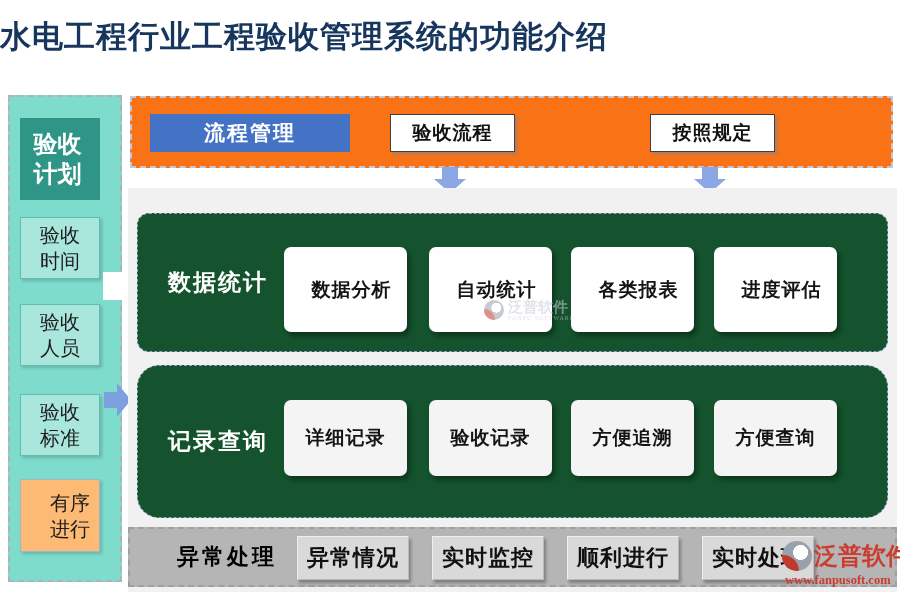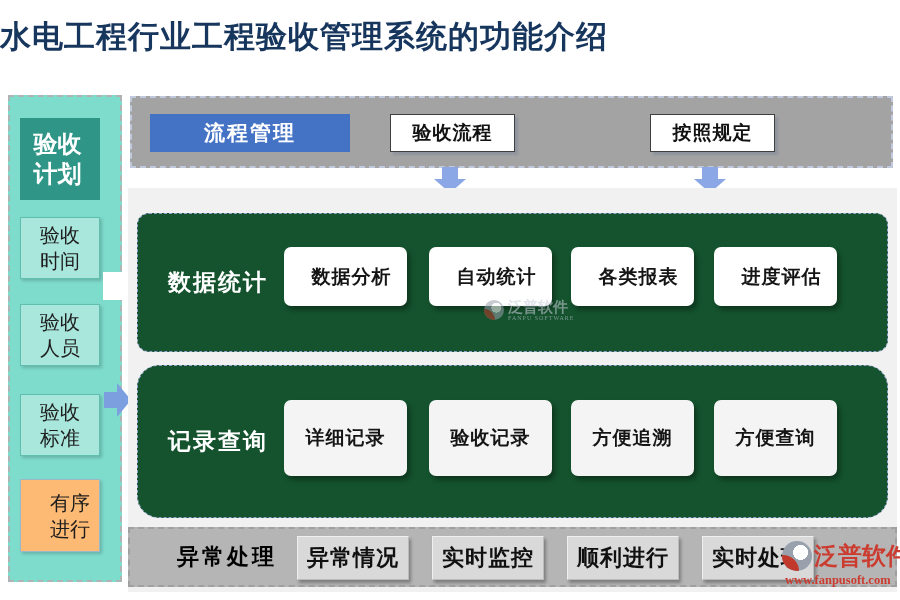--- a/index.html
+++ b/index.html
@@ -45,21 +45,21 @@
   .right-arrow { position:absolute; left:104px; top:383px; width:27px; height:34px; }
   .right-arrow .stem { position:absolute; left:0; top:9px; width:13px; height:16px; background:#7C9FE0; }
   .right-arrow .head {
     position:absolute; left:13px; top:0; width:0; height:0;
     border-top:17px solid transparent; border-bottom:17px solid transparent;
     border-left:14px solid #7C9FE0;
   }
   
   .flow-panel {
     position:absolute; left:130px; top:96px; width:763px; height:72px;
-    background:#a3a3a3; border:2px dashed #c0c9dd;
+    background:#f97316; border:2px dashed #c0c9dd;
   }
   .flow-header {
     position:absolute; left:18px; top:16px; width:200px; height:38px;
     background:#4472C4; color:#ffffff;
     display:flex; align-items:center; justify-content:center;
     font-size:21px; font-weight:bold; letter-spacing:2px;
   }
   .flow-box {
     position:absolute; top:16px; width:125px; height:38px;
     background:#ffffff; border:1px solid #3f3f3f;
@@ -96,21 +96,21 @@
     display:flex; align-items:center; justify-content:center;
     color:#ffffff; font-size:23px; font-weight:bold; letter-spacing:2px;
   }
   .card {
     position:absolute; width:123px;
     background:#ffffff; border-radius:7px;
     box-shadow:3px 4px 5px rgba(0,0,0,0.35);
     display:flex; align-items:center; justify-content:center;
     font-size:19px; font-weight:bold; color:#151515; letter-spacing:1px;
   }
-  .sp-0 .card { top:33px; height:59px;padding-left:12px; }
+  .sp-0 .card { top:33px; height:85px;padding-left:12px; }
   .sp-1 .card { top:34px; height:76px; background:#F4F4F4; }
   .c-0 { left:146px; } .c-1 { left:291px; } .c-2 { left:433px; } .c-3 { left:576px; }
   
   .strip {
     position:absolute; left:128px; top:527px; width:769px; height:60px;
     background:#B5B5B5; border:2px dashed #a0a0a0;
   }
   .strip-label {
     position:absolute; left:32px; top:0; height:100%; width:130px;
     display:flex; align-items:center; justify-content:center;

